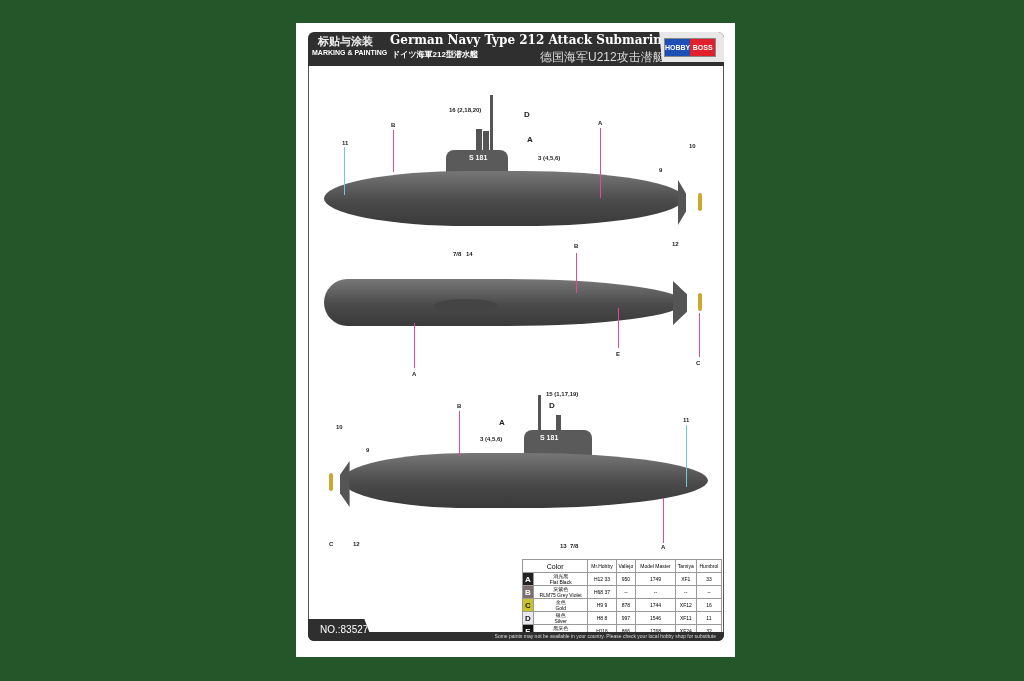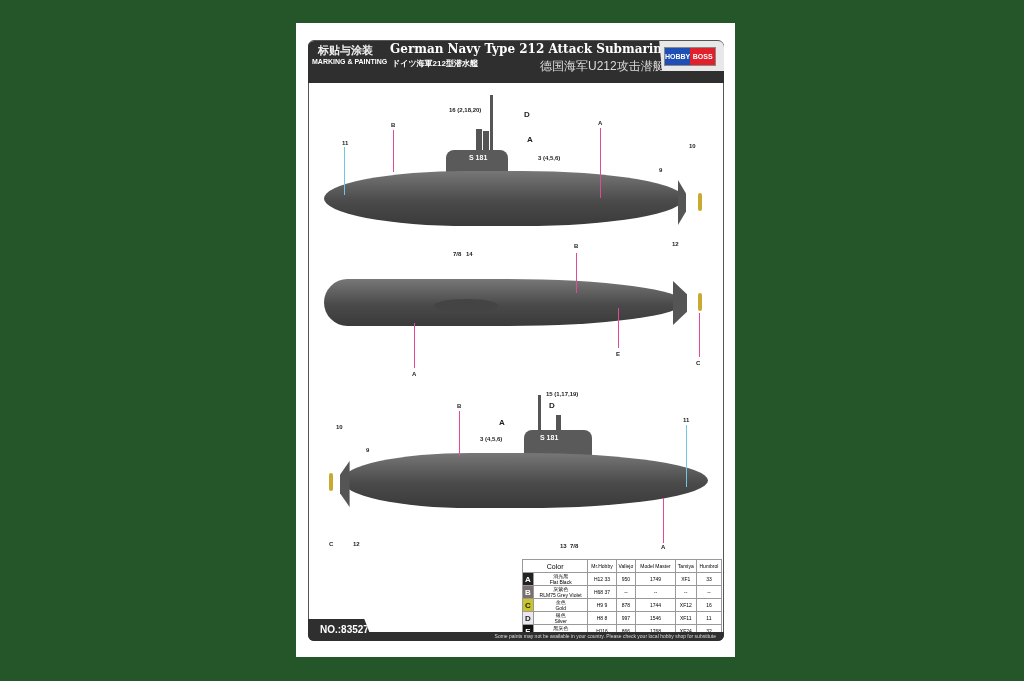--- a/index.html
+++ b/index.html
@@ -1,36 +1,36 @@
 <!DOCTYPE html>
 <html><head>
 <meta charset="utf-8">
 <style>
   html,body{margin:0;padding:0;}
   body{width:1024px;height:681px;background:#24562a;position:relative;overflow:hidden;font-family:"Liberation Sans",sans-serif;}
   .page{position:absolute;left:296px;top:23px;width:439px;height:634px;background:#fff;}
   .frame{position:absolute;left:12px;top:17px;width:416px;height:601px;border:1px solid #555;border-radius:6px;box-sizing:border-box;}
-  .hdr{position:absolute;left:12px;top:18px;width:416px;height:42px;background:#2f2f2f;border-radius:6px 6px 0 0;}
+  .hdr{position:absolute;left:12px;top:9px;width:416px;height:34px;background:#2f2f2f;border-radius:6px 6px 0 0;}
   .hdr-right{position:absolute;right:0;top:0;width:72px;height:30px;background:#e8e8e8;border-radius:0 6px 0 0;clip-path:polygon(10% 0,100% 0,100% 100%,14% 100%);}
   .t-cn{position:absolute;left:10px;top:2px;color:#eee;font-size:11px;font-weight:bold;}
   .t-mp{position:absolute;left:4px;top:17px;color:#fff;font-size:7px;font-weight:bold;}
   .t-en{position:absolute;left:82px;top:1px;color:#fff;font-family:"DejaVu Serif",serif;font-weight:bold;font-size:12px;}
   .t-jp{position:absolute;left:84px;top:17px;color:#fff;font-size:8px;font-weight:bold;}
   .t-cn2{position:absolute;left:232px;top:17px;color:#ddd;font-size:12px;}
   .logo{position:absolute;right:8px;top:6px;width:50px;height:17px;display:flex;border:1px solid #888;font-size:7px;font-weight:bold;}
   .logo span{display:flex;align-items:center;justify-content:center;color:#fff;flex:1;}
   .lab{position:absolute;font-size:6px;font-weight:bold;color:#222;}
   .pl{position:absolute;width:1px;background:#e04a96;}
   .bl{position:absolute;width:1px;background:#6fc7e5;}
   .hull{position:absolute;background:linear-gradient(#777,#4a4a4a 55%,#3a3a3a);border-radius:40% 45% 45% 40%/50%;}
   .sail{position:absolute;background:#5a5a5a;border-radius:8px 8px 0 0;}
   .mast{position:absolute;background:#555;}
   .fin{position:absolute;background:#555;}
   .prop{position:absolute;width:4px;height:18px;background:#c9a930;border-radius:2px;}
-  .no{position:absolute;left:12px;top:596px;width:64px;height:20px;background:#2f2f2f;border-radius:0 0 0 6px;clip-path:polygon(0 0,88% 0,100% 100%,0 100%);color:#fff;font-size:10px;font-weight:bold;display:flex;align-items:center;padding-left:12px;box-sizing:border-box;}
+  .no{position:absolute;left:12px;top:596px;width:64px;height:20px;background:#2f2f2f;border-radius:0 0 0 6px;clip-path:polygon(0 0,88% 0,100% 100%,0 100%);color:#fff;font-size:10px;font-weight:normal;display:flex;align-items:center;padding-left:12px;box-sizing:border-box;}
   .foot{position:absolute;left:12px;top:609px;width:416px;height:9px;background:#2f2f2f;border-radius:0 0 6px 6px;color:#ddd;font-size:5px;text-align:right;padding-right:8px;box-sizing:border-box;line-height:9px;}
   table.paint{position:absolute;left:226px;top:536px;width:200px;border-collapse:collapse;font-size:5px;background:#fff;}
   table.paint td,table.paint th{border:1px solid #999;text-align:center;height:10px;padding:0;font-weight:normal;}
   table.paint th{height:12px;}
   .code{display:inline-block;width:9px;color:#fff;font-weight:bold;font-size:8px;}
 </style>
 </head>
 <body>
 
 <div class="page">

